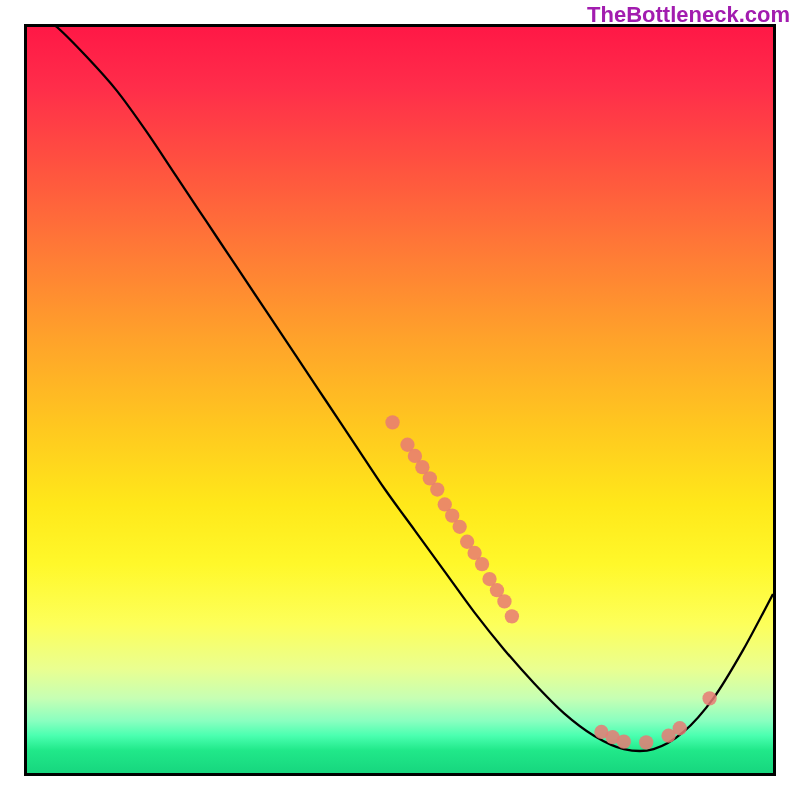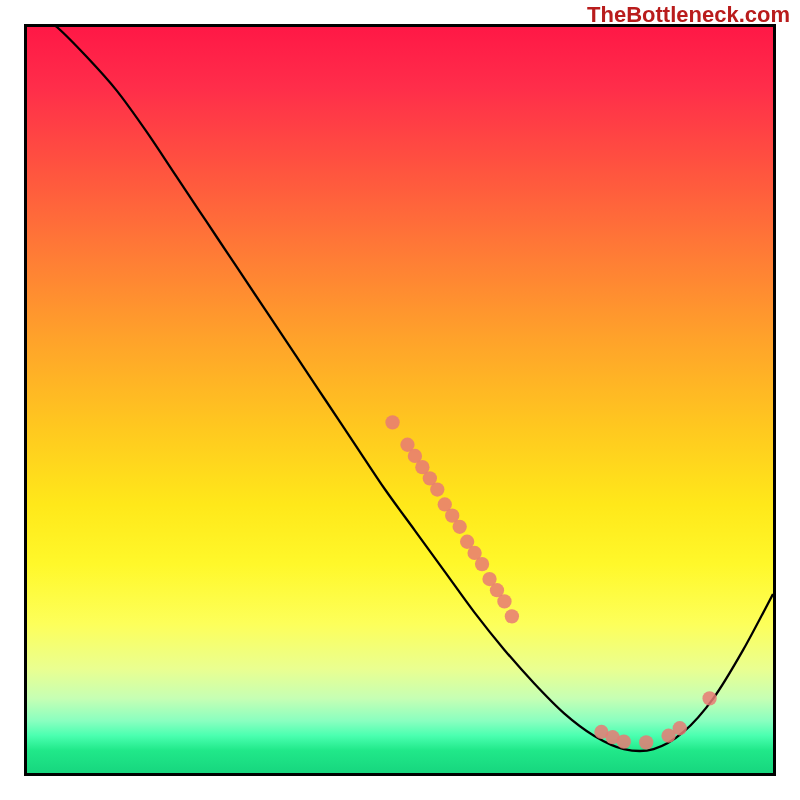--- a/index.html
+++ b/index.html
@@ -10,21 +10,21 @@
     background: #fff;
     position: relative;
     font-family: Arial, sans-serif;
   }
   .watermark {
     position: absolute;
     top: 2px;
     right: 10px;
     font-size: 22px;
     font-weight: bold;
-    color: #b91c1c;
+    color: #a21caf;
     z-index: 10;
   }
   .plot-area {
     position: absolute;
     left: 24px;
     top: 24px;
     width: 752px;
     height: 752px;
     border: 3px solid #000;
     overflow: hidden;

